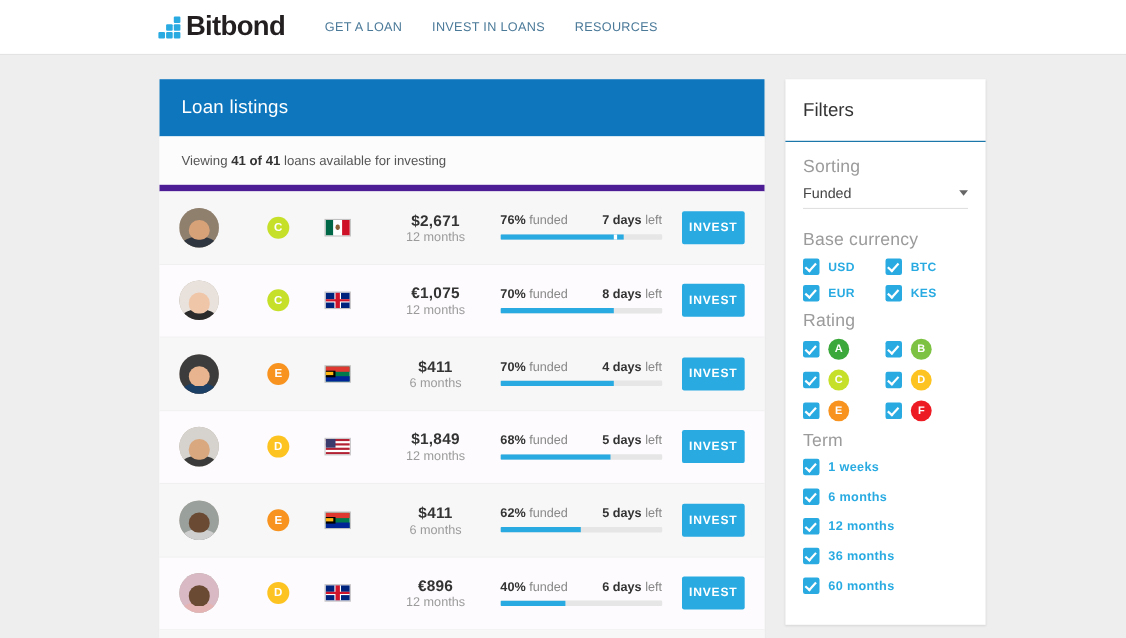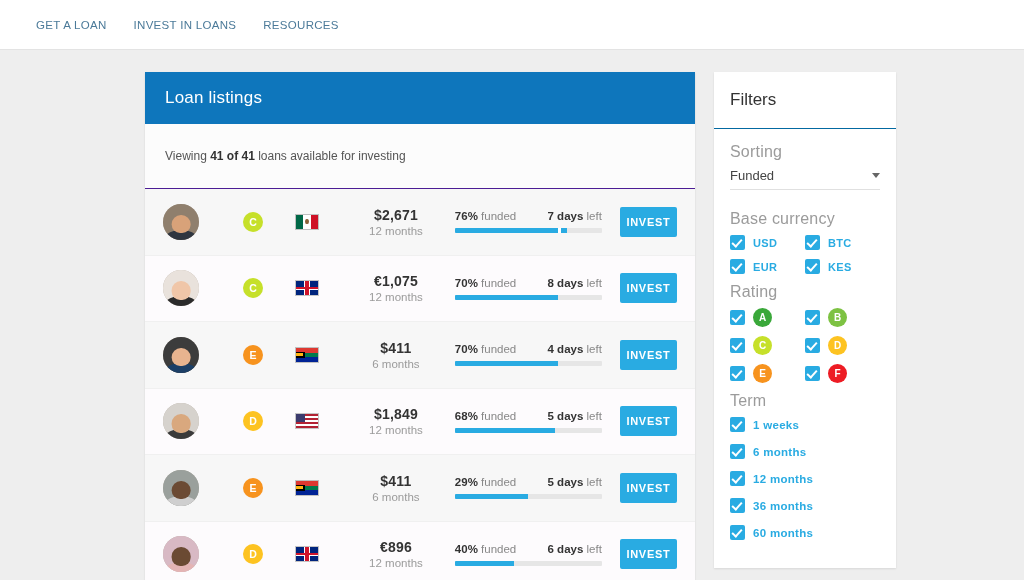--- a/index.html
+++ b/index.html
@@ -63,22 +63,22 @@
   }
   .listings {
     width: 550px; margin-left: 145px; background: #fff;
     box-shadow: 0 1px 2px rgba(0,0,0,.10);
   }
   .listings-header {
     background: #0e76bc; color: #fff;
     padding: 16px 20px; font-size: 17px; letter-spacing: .2px;
   }
   .listings-sub {
-    padding: 25px 20px; font-size: 12px; color: #555;
-    background: #fcfcfc; border-bottom: 1px solid #4c1d95;
+    padding: 15px 20px; font-size: 12px; color: #555;
+    background: #fcfcfc; border-bottom: 6px solid #4c1d95;
   }
   .listings-sub b { font-weight: 700; color: #333; }
 
   .row {
     display: flex; align-items: center;
     height: 66.5px; padding: 0 18px;
     border-bottom: 1px solid #f0f0f0;
   }
   .row.even { background: #f7f7f7; }
   .row.odd  { background: #fdfbfd; }
@@ -175,20 +175,34 @@
     color: #fff; font-size: 10px; font-weight: bold;
     display: flex; align-items: center; justify-content: center;
   }
   .term-list .cb-item { margin-bottom: 12px; }
   .term-list .cb-text { font-size: 11.5px; }
 </style>
 </head>
 <body>
 
 <div class="topbar">
+  <div class="logo-wrap">
+    <div class="logo-mark">
+      <i class="off"></i>
+        <i class="off"></i>
+        <i></i>
+      <i class="off"></i>
+        <i></i>
+        <i></i>
+      <i></i>
+        <i></i>
+        <i></i>
+    </div>
+    <div class="logo-text">Bitbond</div>
+  </div>
   <nav class="nav-links">
     <a href="#">GET A LOAN</a>
     <a href="#">INVEST IN LOANS</a>
     <a href="#">RESOURCES</a>
   </nav>
 </div>
 
 <div class="page">
 
   <div class="listings">
@@ -330,21 +344,21 @@
             <i style="position:absolute;left:0;bottom:0;width:100%;height:36%;background:#002395"></i>
             <i style="position:absolute;left:0;top:28%;width:42%;height:44%;background:#000"></i>
             <i style="position:absolute;left:0;top:38%;width:34%;height:24%;background:#ffb612"></i>
           </div>
     <div class="amount-col">
       <div class="amount">$411</div>
       <div class="term">6 months</div>
     </div>
     <div class="progress-col">
       <div class="progress-top">
-        <span><b>29%</b> funded</span>
+        <span><b>62%</b> funded</span>
         <span class="time-left"><b>5 days</b> left</span>
       </div>
       <div class="bar">
         <span class="fill" style="width:50%"></span>
 
       </div>
     </div>
     <button class="invest-btn">INVEST</button>
   </div>
         <div class="row odd">

